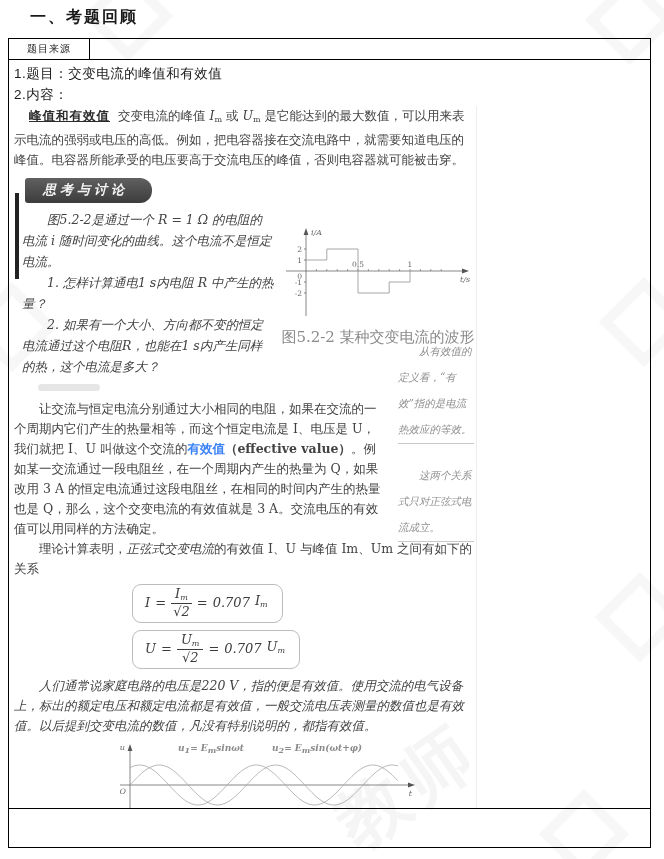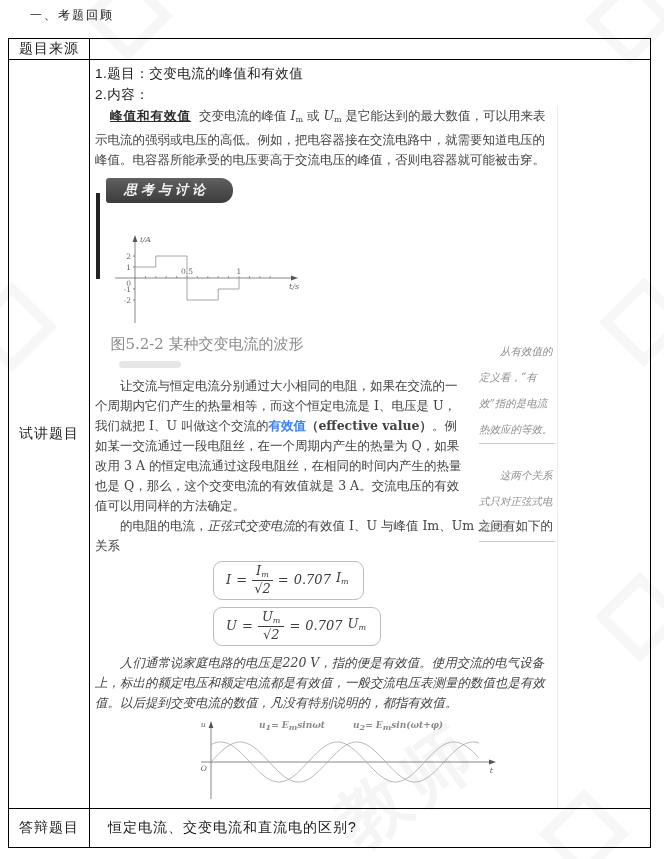--- a/index.html
+++ b/index.html
@@ -5,30 +5,30 @@
   html,body{margin:0;padding:0;}
   body{
     width:664px;height:859px;position:relative;background:#ffffff;
     font-family:"Liberation Sans",sans-serif;color:#1a1a1a;overflow:hidden;
   }
   
   .wm-d{position:absolute;width:44px;height:44px;border:10px solid rgba(140,140,140,.07);transform:rotate(45deg);}
   .wm-text{position:absolute;left:330px;top:740px;font-size:70px;font-weight:bold;
     color:rgba(110,110,110,.07);transform:rotate(-35deg);letter-spacing:8px;}
   
-  .doc-title{position:absolute;left:30px;top:7px;font-size:12px;font-weight:normal;letter-spacing:2px;text-align:center;}
+  .doc-title{position:absolute;left:30px;top:7px;font-size:16px;font-weight:bold;letter-spacing:2px;text-align:center;}
   
   .tbl{position:absolute;left:8px;top:38px;width:643px;height:810px;border:1px solid #000;
        box-sizing:border-box;display:flex;flex-direction:column;background:transparent;}
   .t-row{display:flex;box-sizing:border-box;}
   .r-source{height:21px;border-bottom:1px solid #000;}
   .r-lecture{height:749px;border-bottom:1px solid #000;}
   .r-defense{flex:1;}
   .c-label{width:81px;border-right:1px solid #000;box-sizing:border-box;display:flex;
-           align-items:center;justify-content:center;font-size:14px;letter-spacing:1px;flex:none;}
+           align-items:center;justify-content:center;font-size:10px;letter-spacing:1px;flex:none;}
   .c-val{flex:1;display:flex;align-items:center;}
   .r-source .c-val{justify-content:center;font-size:14px;letter-spacing:1px;}
   .r-defense .c-val{padding-left:18px;font-size:14px;letter-spacing:1px;}
   .c-content{flex:1;padding:3px 6px 0 5px;box-sizing:border-box;overflow:hidden;position:relative;}
   .c-line{font-size:13.5px;line-height:19px;margin:1px 0 2px 0;letter-spacing:.5px;}
   
   .textbook{position:relative;width:462px;margin-top:1px;font-family:"DejaVu Serif",serif;
     color:#424242;font-size:12.5px;line-height:20px;border-right:1px solid #ededed;}
   .textbook p{margin:0;}
   .tb-p1{text-indent:1.2em;}
@@ -38,21 +38,21 @@
   .f-sub{font-size:8px;vertical-align:-2px;}
   
   .discussion{position:relative;margin:8px 0 22px 0;padding-left:8px;}
   .disc-bar{position:absolute;left:1px;top:15px;width:4px;height:86px;background:#222;}
   .disc-badge{display:inline-block;background:linear-gradient(#606060,#3c3c3c);color:#f4f4f4;
     font-family:"Liberation Sans",sans-serif;font-weight:bold;font-style:italic;font-size:13px;
     letter-spacing:4px;padding:2px 24px 3px 18px;border-radius:3px 12px 12px 3px;margin-left:3px;}
   .disc-body{display:flex;margin-top:6px;}
   .disc-text{width:268px;font-style:italic;line-height:21px;}
   .disc-text p{text-indent:2em;margin:0;}
-  .figure1{width:196px;margin-left:6px;margin-top:22px;}
+  .figure1{width:196px;margin-left:6px;margin-top:15px;}
   .fig-caption{font-size:15px;color:#8a8a8a;text-align:center;margin-top:1px;font-style:normal;}
   .scan-smudge{position:absolute;left:24px;bottom:-14px;width:62px;height:7px;background:#dcdcdc;
     border-radius:4px;opacity:.7;}
   
   .tb-pB{text-indent:2em;margin-right:90px !important;}
   .tb-kai{font-style:italic;}
   .tb-bold{font-weight:bold;font-family:"Liberation Sans",sans-serif;color:#3b82f6;}
   .tb-bold-en{font-weight:bold;}
   .margin-note{position:absolute;right:2px;width:76px;font-size:10.5px;color:#8f8f8f;
     font-style:italic;line-height:26px;text-indent:2em;border-bottom:1px solid #c9c9c9;padding-bottom:1px;}
@@ -87,34 +87,38 @@
 
 <div class="doc-title">一、考题回顾</div>
 
 <div class="tbl">
 
   <div class="t-row r-source">
     <div class="c-label">题目来源</div>
   </div>
 
   <div class="t-row r-lecture">
-    <div class="c-label">试讲题目</div>
     <div class="c-content">
 
       <div class="c-line">1.题目：交变电流的峰值和有效值</div>
       <div class="c-line">2.内容：</div>
 
       <div class="textbook">
 
         <p class="tb-p1"><span class="lead-term">峰值和有效值</span><span>交变电流的峰值 </span><span class="sym">I</span><span class="f-sub">m</span><span> 或 </span><span class="sym">U</span><span class="f-sub">m</span><span> 是它能达到的最大数值，可以用来表示电流的强弱或电压的高低。例如，把电容器接在交流电路中，就需要知道电压的峰值。电容器所能承受的电压要高于交流电压的峰值，否则电容器就可能被击穿。</span></p>
 
         <div class="discussion">
           <div class="disc-bar"></div>
           <div class="disc-badge">思考与讨论</div>
           <div class="disc-body">
+            <div class="disc-text">
+              <p>图5.2-2是通过一个 R = 1 Ω 的电阻的电流 i 随时间变化的曲线。这个电流不是恒定电流。</p>
+              <p>1. 怎样计算通电1 s内电阻 R 中产生的热量？</p>
+              <p>2. 如果有一个大小、方向都不变的恒定电流通过这个电阻R，也能在1 s内产生同样的热，这个电流是多大？</p>
+            </div>
             <div class="figure1">
               <svg width="196" height="96" viewBox="0 0 196 96">
                   <line x1="6" y1="47" x2="184" y2="47" stroke="#555" stroke-width="0.7"></line>
                   <polygon points="189,47 182,44.6 182,49.4" fill="#555"></polygon>
                   <line x1="26" y1="92" x2="26" y2="8" stroke="#555" stroke-width="0.7"></line>
                   <polygon points="26,4 23.6,11 28.4,11" fill="#555"></polygon>
                   <text x="31" y="11" font-size="8" fill="#666" text-anchor="start" font-style="italic">i/A</text>
                   <text x="190" y="58" font-size="8" fill="#666" text-anchor="end" font-style="italic">t/s</text>
                   <text x="22" y="55" font-size="7.5" fill="#666" text-anchor="end" font-style="normal">0</text>
                   <line x1="24" y1="25" x2="26" y2="25" stroke="#555" stroke-width="0.7"></line>
@@ -145,21 +149,21 @@
               <div class="fig-caption">图5.2-2 某种交变电流的波形</div>
             </div>
           </div>
           <div class="scan-smudge"></div>
         </div>
 
         <p class="tb-pB"><span>让交流与恒定电流分别通过大小相同的电阻，如果在交流的一个周期内它们产生的热量相等，而这个恒定电流是 I、电压是 U，我们就把 I、U 叫做这个交流的</span><span class="tb-bold">有效值</span><span class="tb-bold-en">（effective value）</span><span>。例如某一交流通过一段电阻丝，在一个周期内产生的热量为 Q，如果改用 3 A 的恒定电流通过这段电阻丝，在相同的时间内产生的热量也是 Q，那么，这个交变电流的有效值就是 3 A。交流电压的有效值可以用同样的方法确定。</span></p>
 
         <div class="margin-note note1">从有效值的定义看，“有效”指的是电流热效应的等效。</div>
 
-        <p class="tb-theory"><span>的电阻的电流，</span><span class="tb-kai">正弦式交变电流</span><span>的有效值 I、U 与峰值 Im、Um 之间有如下的关系</span></p>
+        <p class="tb-theory"><span>理论计算表明，</span><span class="tb-kai">正弦式交变电流</span><span>的有效值 I、U 与峰值 Im、Um 之间有如下的关系</span></p>
 
         <div class="formula-box">
           <span class="sym">I</span>
           <span>=</span>
           <span class="frac">
               <span class="num"><span class="sym">I</span><span class="f-sub">m</span></span>
               <span class="den">√2</span>
             </span>
           <span>=</span>
           <span>0.707</span>
@@ -197,17 +201,13 @@
               <path d="M16,29.7 L18,28.7 L20,27.9 L22,27.4 L24,27.1 L26,27.0 L28,27.2 L30,27.5 L32,28.1 L34,29.0 L36,30.0 L38,31.2 L40,32.6 L42,34.2 L44,36.0 L46,37.8 L48,39.8 L50,41.8 L52,43.9 L54,46.1 L56,48.2 L58,50.4 L60,52.5 L62,54.5 L64,56.5 L66,58.3 L68,60.0 L70,61.6 L72,63.0 L74,64.2 L76,65.2 L78,66.0 L80,66.5 L82,66.9 L84,67.0 L86,66.9 L88,66.5 L90,66.0 L92,65.2 L94,64.1 L96,62.9 L98,61.5 L100,60.0 L102,58.3 L104,56.4 L106,54.5 L108,52.4 L110,50.3 L112,48.2 L114,46.0 L116,43.9 L118,41.8 L120,39.7 L122,37.8 L124,35.9 L126,34.2 L128,32.6 L130,31.2 L132,30.0 L134,28.9 L136,28.1 L138,27.5 L140,27.1 L142,27.0 L144,27.1 L146,27.4 L148,28.0 L150,28.7 L152,29.7 L154,30.9 L156,32.3 L158,33.8 L160,35.5 L162,37.3 L164,39.3 L166,41.3 L168,43.4 L170,45.5 L172,47.7 L174,49.8 L176,51.9 L178,54.0 L180,56.0 L182,57.9 L184,59.6 L186,61.2 L188,62.6 L190,63.9 L192,64.9 L194,65.8 L196,66.4 L198,66.8 L200,67.0 L202,66.9 L204,66.6 L206,66.1 L208,65.4 L210,64.4 L212,63.3 L214,61.9 L216,60.4 L218,58.7 L220,56.9 L222,55.0 L224,53.0 L226,50.9 L228,48.7 L230,46.6 L232,44.4 L234,42.3 L236,40.3 L238,38.3 L240,36.4 L242,34.6 L244,33.0 L246,31.5 L248,30.3 L250,29.2 L252,28.3 L254,27.7 L256,27.2 L258,27.0 L260,27.0 L262,27.3 L264,27.8 L266,28.5 L268,29.4 L270,30.6 L272,31.9 L274,33.4 L276,35.0 L278,36.8 L280,38.8 L282,40.8 L284,42.8" stroke="#a8a8a8" fill="none" stroke-width="0.8"></path>
             </svg>
           
         </div>
 
       </div>
 
     </div>
   </div>
 
-  <div class="t-row r-defense">
-    <div class="c-label">答辩题目</div>
-    <div class="c-val">恒定电流、交变电流和直流电的区别?</div>
-  </div>
 </div>
 
 </body></html>

